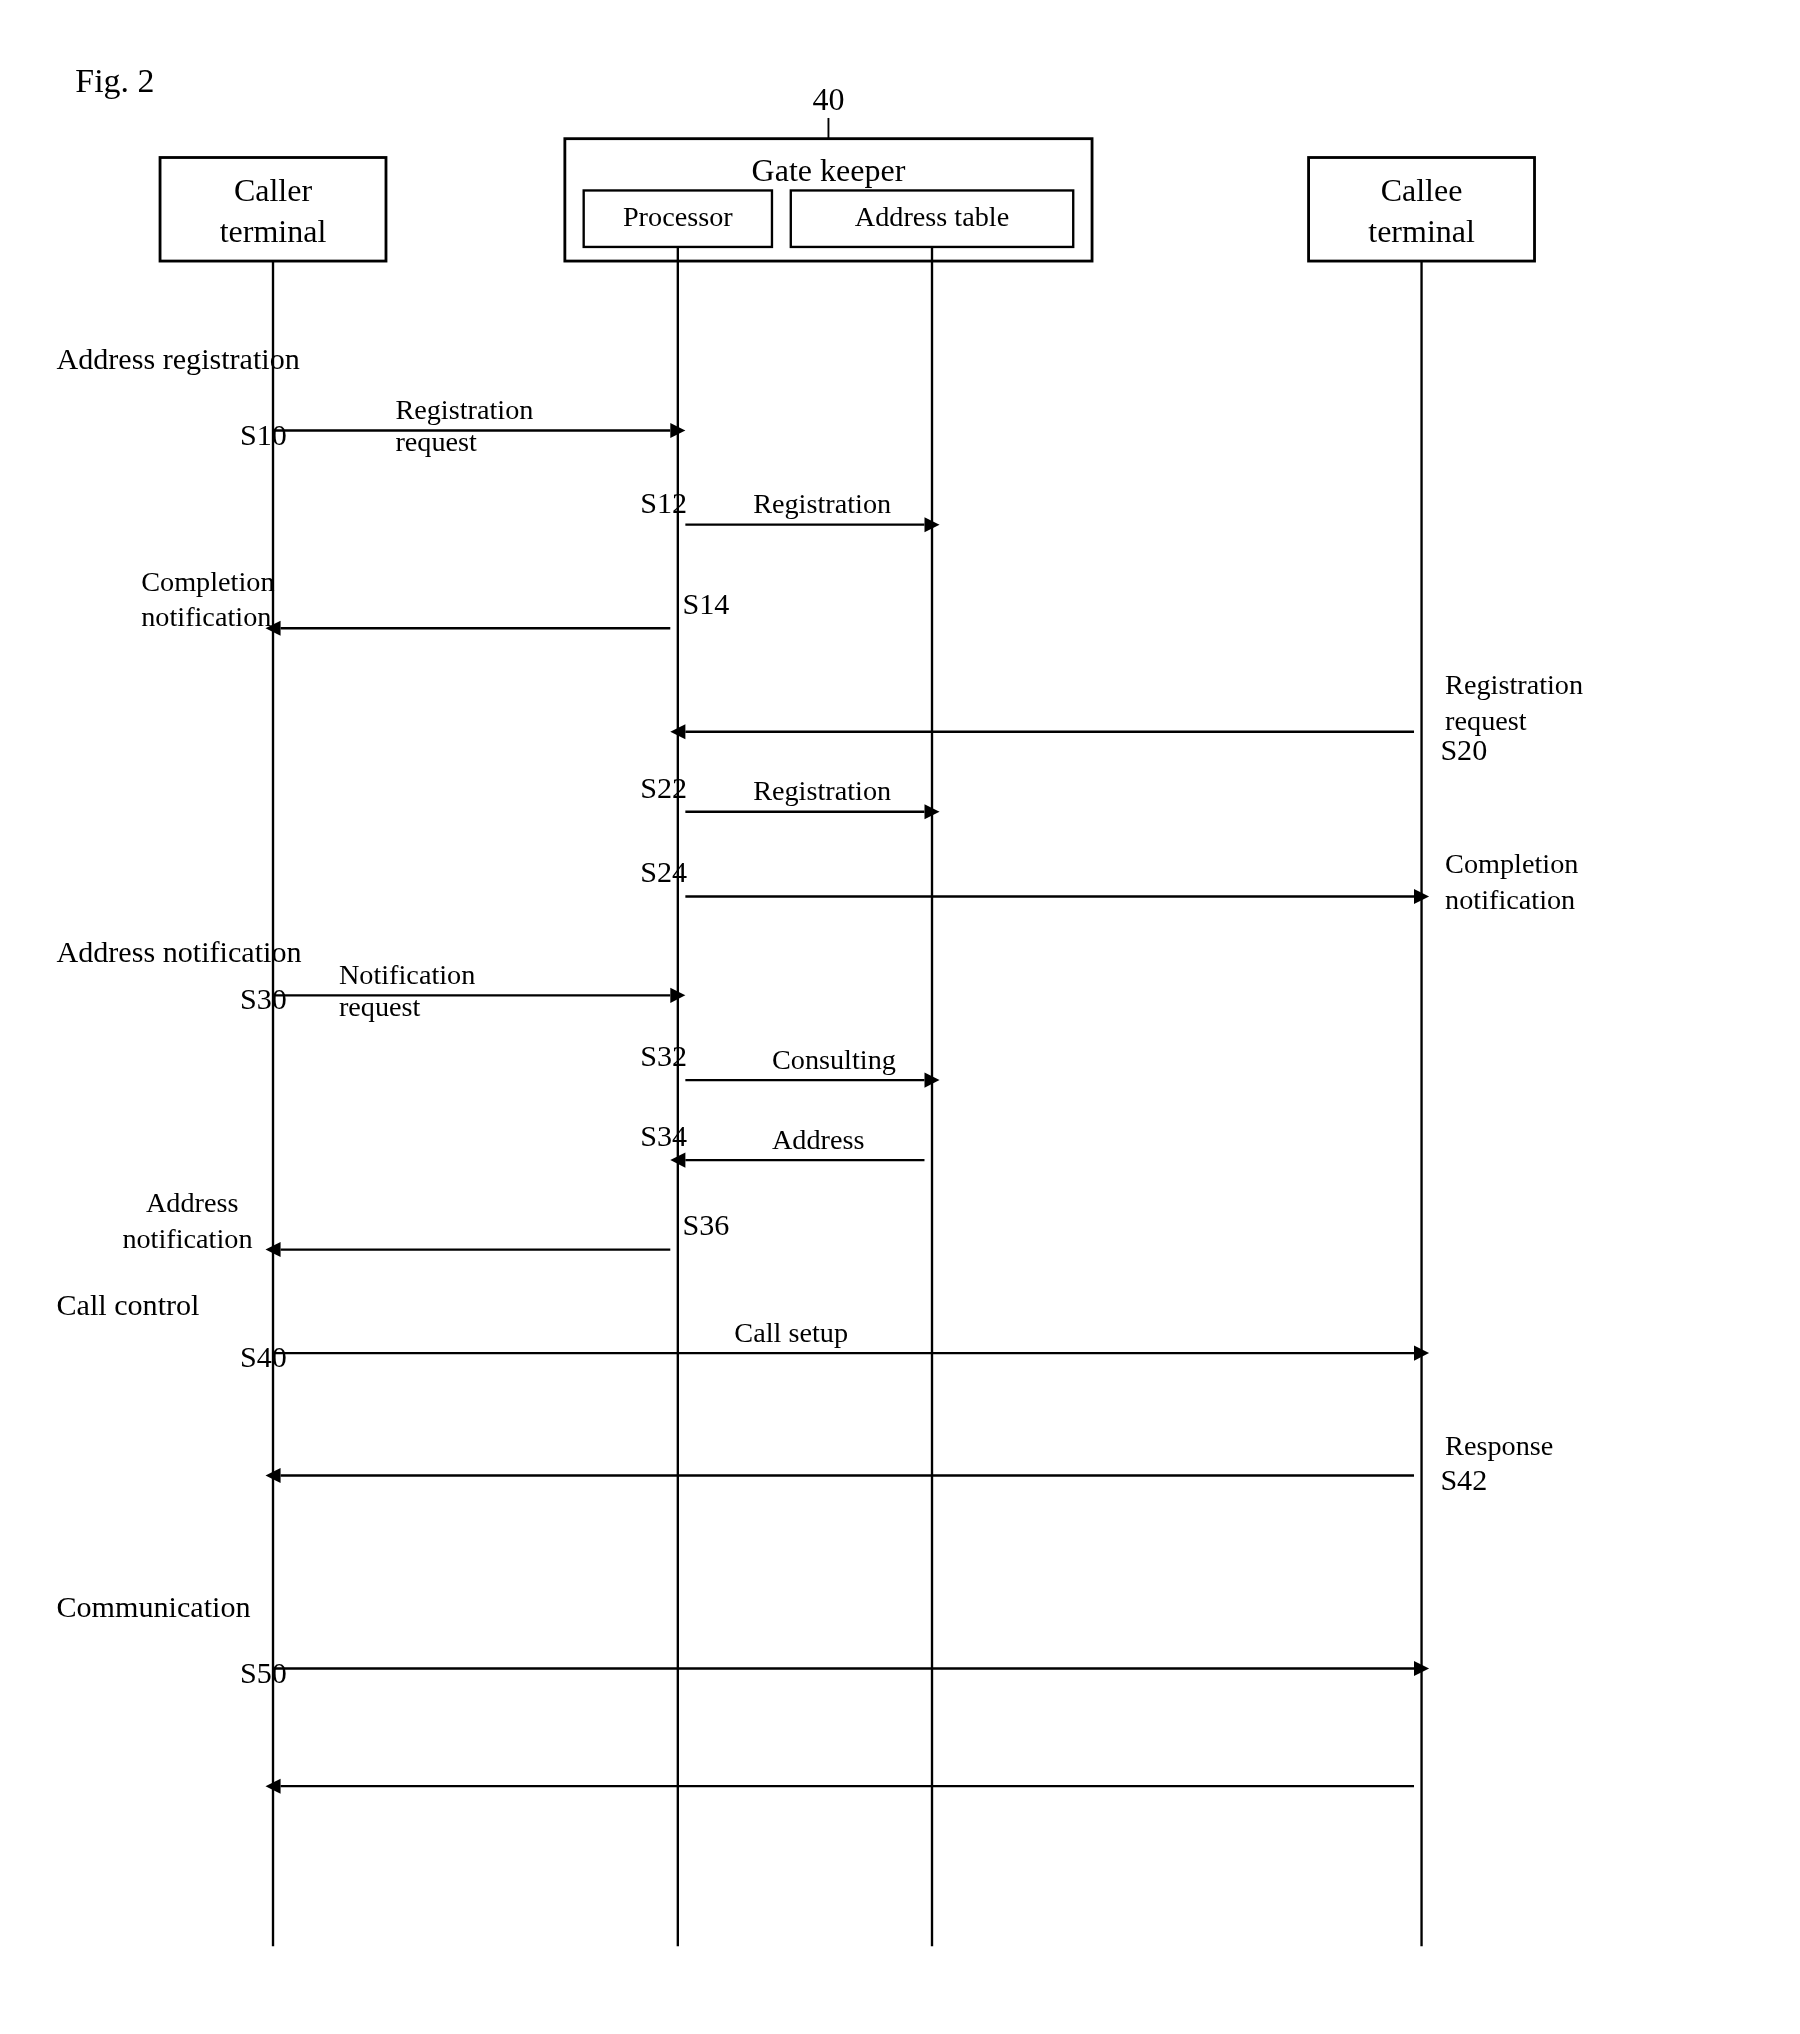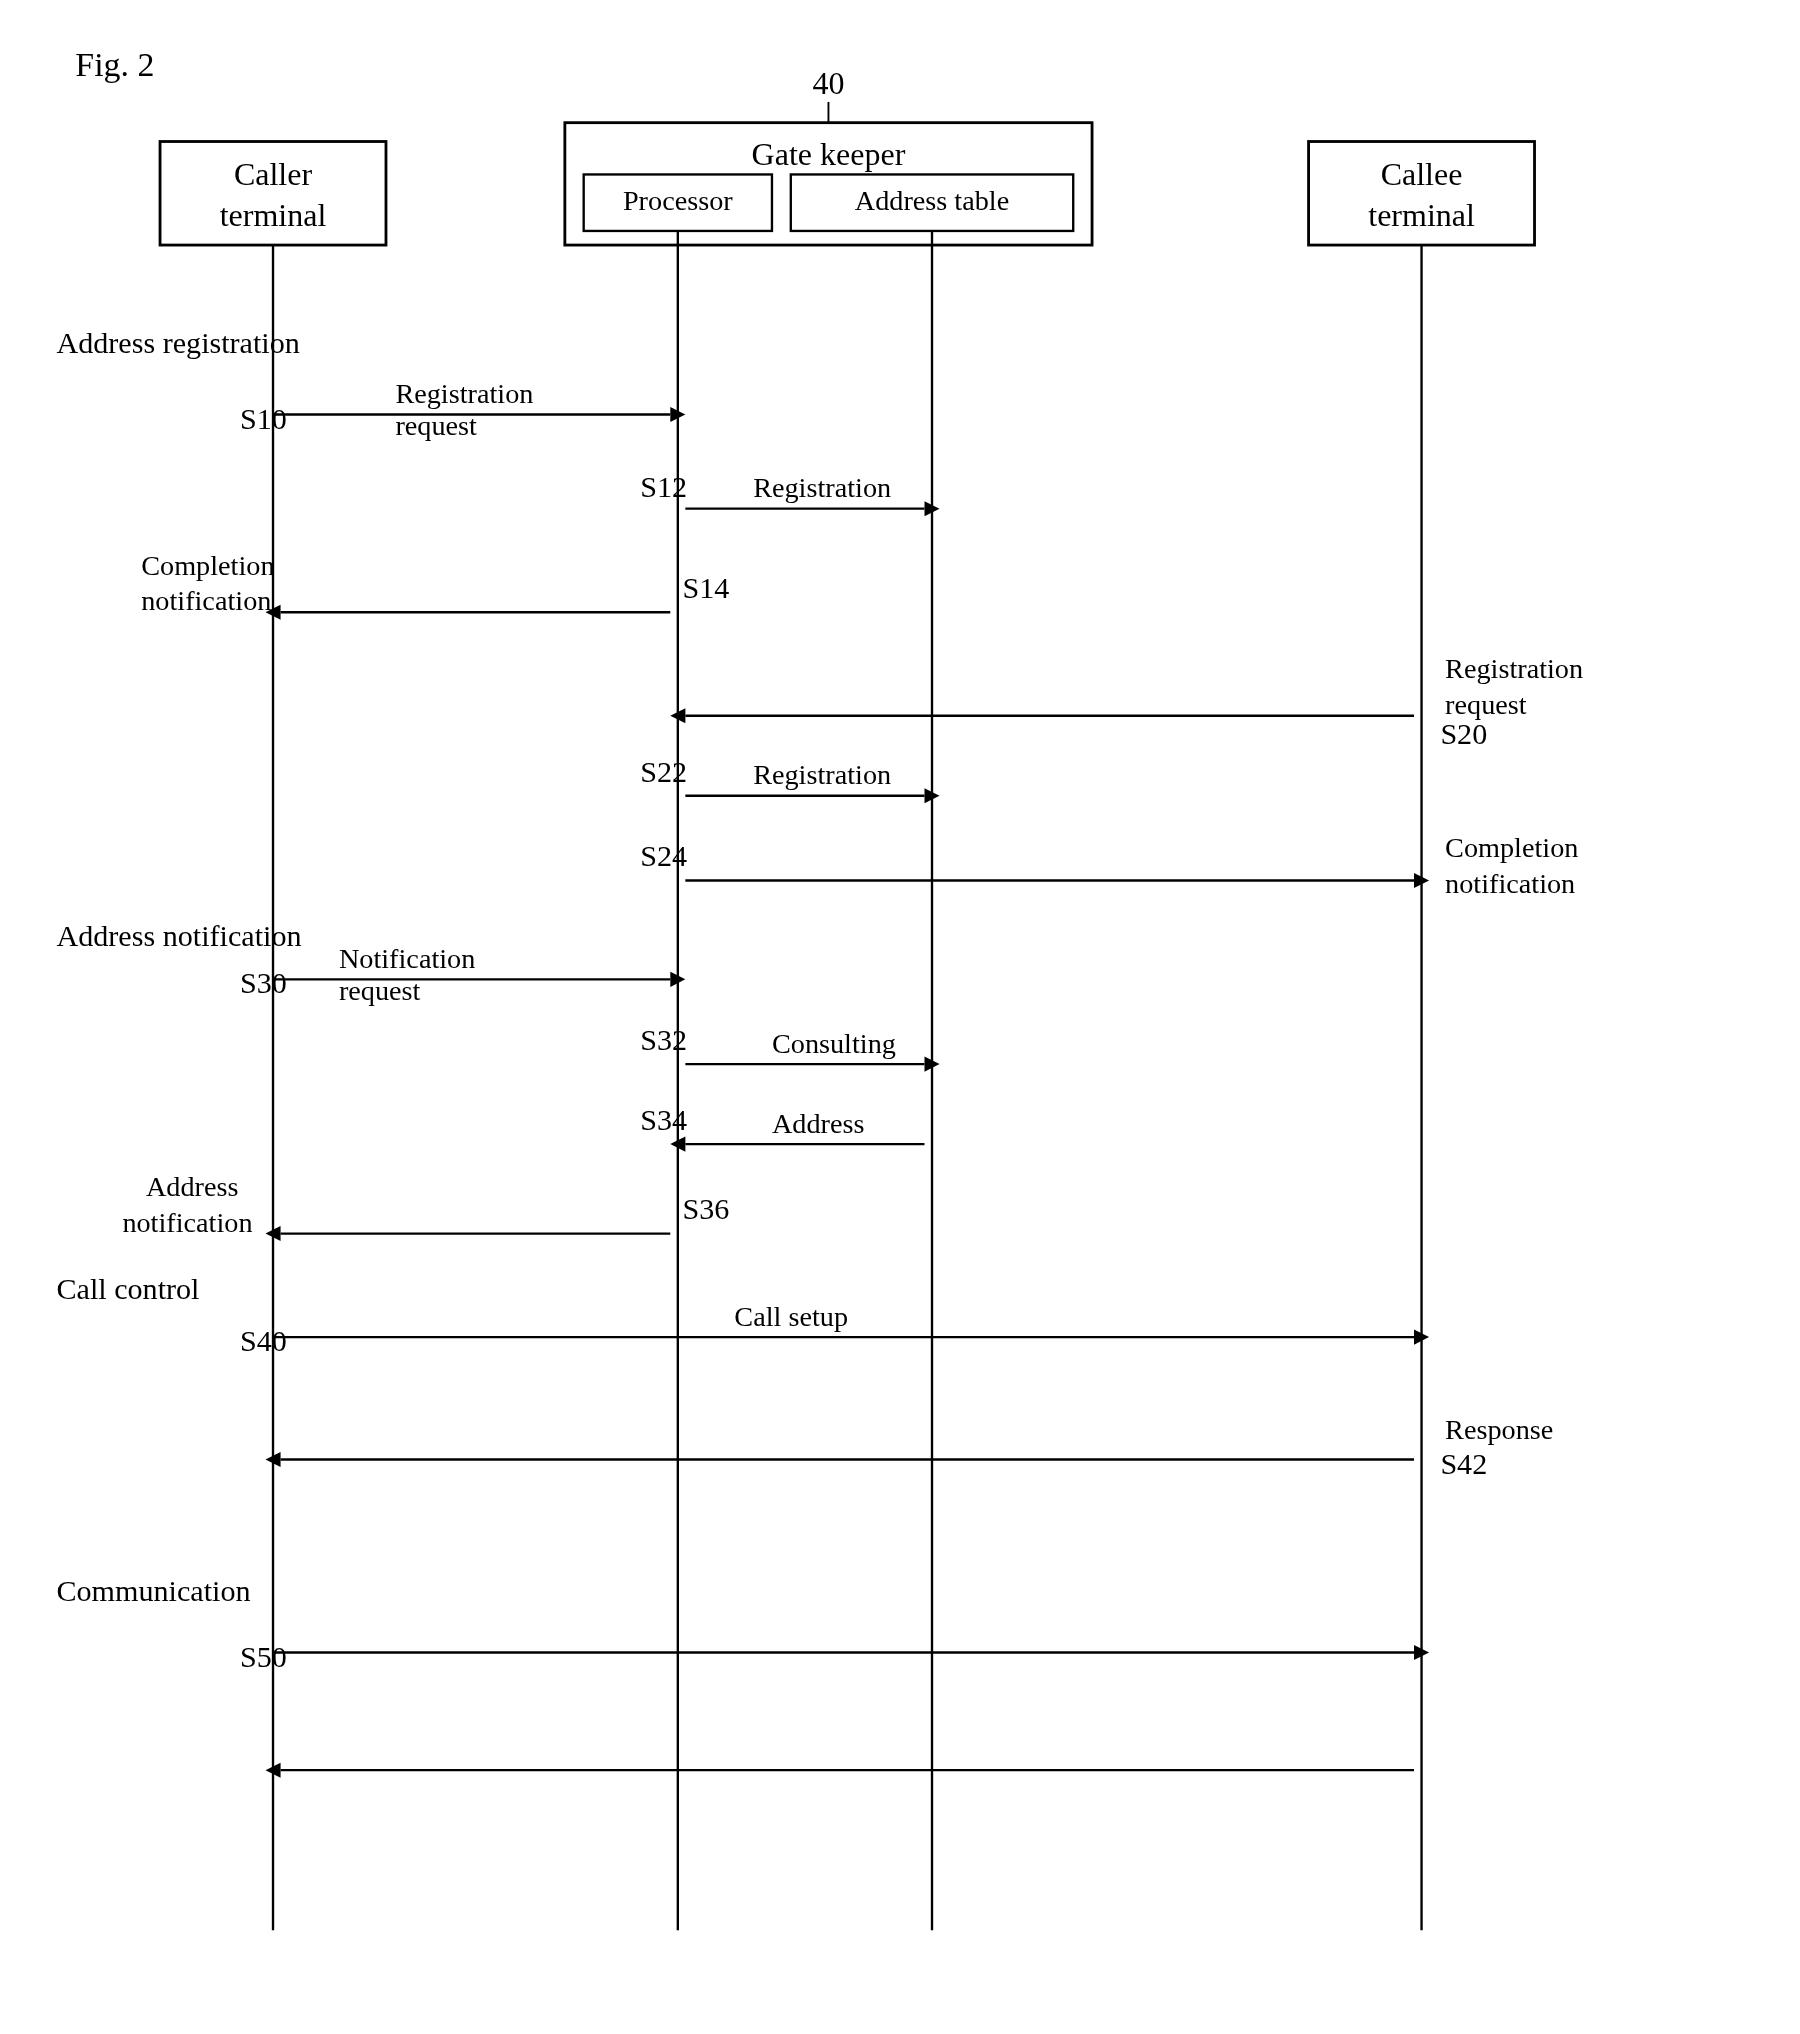--- a/index.html
+++ b/index.html
@@ -6,21 +6,21 @@
     body {
       background: #fff;
       font-family: 'Times New Roman', Times, serif;
       width: 1800px;
       min-height: 2035px;
       position: relative;
       overflow: hidden;
     }
     .diagram-container {
       position: absolute;
-      top: 0;
+      top: 16px;
       left: 0;
       width: 1800px;
       height: 1792px;
     }
     svg {
       position: absolute;
       top: 0;
       left: 0;
       width: 1800px;
       height: 2035px;

